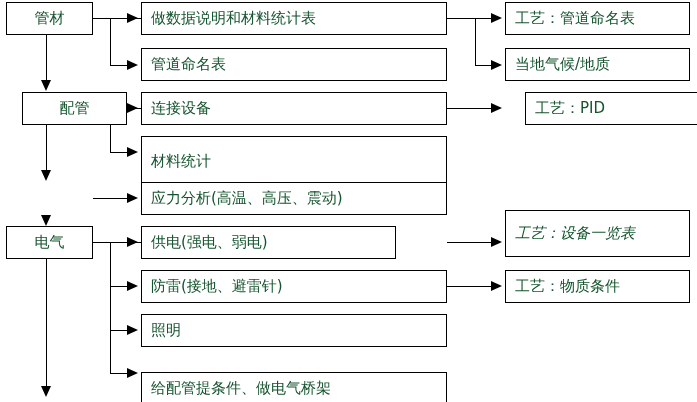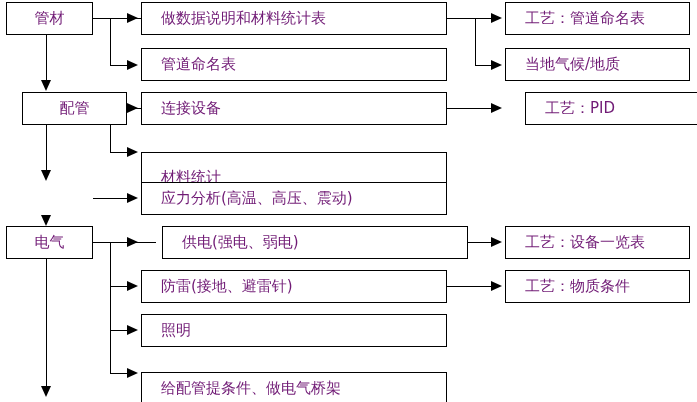--- a/index.html
+++ b/index.html
@@ -17,32 +17,32 @@
     background: #ffffff;
     overflow: hidden;
   }
   .node {
     position: absolute;
     box-sizing: border-box;
     border: 1.6px solid #000000;
     background: #ffffff;
     display: flex;
     align-items: center;
-    color: #701a75;
+    color: #14532d;
     font-size: 15px;
     line-height: 1;
     white-space: nowrap;
     z-index: 3;
   }
   .node.center {
     justify-content: center;
   }
   .node.left-text {
     justify-content: flex-start;
-    padding-left: 19px;
+    padding-left: 9px;
   }
   .node-label {
     display: block;
   }
   
   .hline {
     position: absolute;
     height: 0;
     border-top: 1.6px solid #000000;
     z-index: 1;
@@ -95,29 +95,29 @@
   </div>
 
   <div class="node left-text" style="left:141px; top:48px; width:306px; height:33px;">
     <span class="node-label">管道命名表</span>
   </div>
 
   <div class="node left-text" style="left:141px; top:92px; width:306px; height:33px;">
     <span class="node-label">连接设备</span>
   </div>
 
-  <div class="node left-text" style="left:141px; top:136px; width:306px; height:51px;margin-top:16px;">
+  <div class="node left-text" style="left:141px; top:136px; width:306px; height:51px;">
     <span class="node-label">材料统计</span>
   </div>
 
   <div class="node left-text" style="left:141px; top:182px; width:306px; height:33px;">
     <span class="node-label">应力分析(高温、高压、震动)</span>
   </div>
 
-  <div class="node left-text" style="left:141px; top:226px; width:306px; height:33px;margin-left:21px;">
+  <div class="node left-text" style="left:141px; top:226px; width:255px; height:33px;">
     <span class="node-label">供电(强电、弱电)</span>
   </div>
 
   <div class="node left-text" style="left:141px; top:270px; width:306px; height:33px;">
     <span class="node-label">防雷(接地、避雷针)</span>
   </div>
 
   <div class="node left-text" style="left:141px; top:314px; width:306px; height:33px;">
     <span class="node-label">照明</span>
   </div>
@@ -131,21 +131,21 @@
   </div>
 
   <div class="node left-text" style="left:505px; top:2px; width:185px; height:33px;">
     <span class="node-label">工艺：管道命名表</span>
   </div>
 
   <div class="node left-text" style="left:505px; top:92px; width:185px; height:33px;margin-left:20px;">
     <span class="node-label">工艺：PID</span>
   </div>
 
-  <div class="node left-text" style="left:505px; top:226px; width:185px; height:33px;">
+  <div class="node left-text" style="left:505px; top:210px; width:185px; height:47px;font-style:italic;">
     <span class="node-label">工艺：设备一览表</span>
   </div>
 
   <div class="node left-text" style="left:505px; top:270px; width:185px; height:33px;">
     <span class="node-label">工艺：物质条件</span>
   </div>
 
   <div class="vline" style="left:46px; top:35px; height:46px;"></div>
   <div class="arrow-d" style="left:41px; top:80px;"></div>
 

